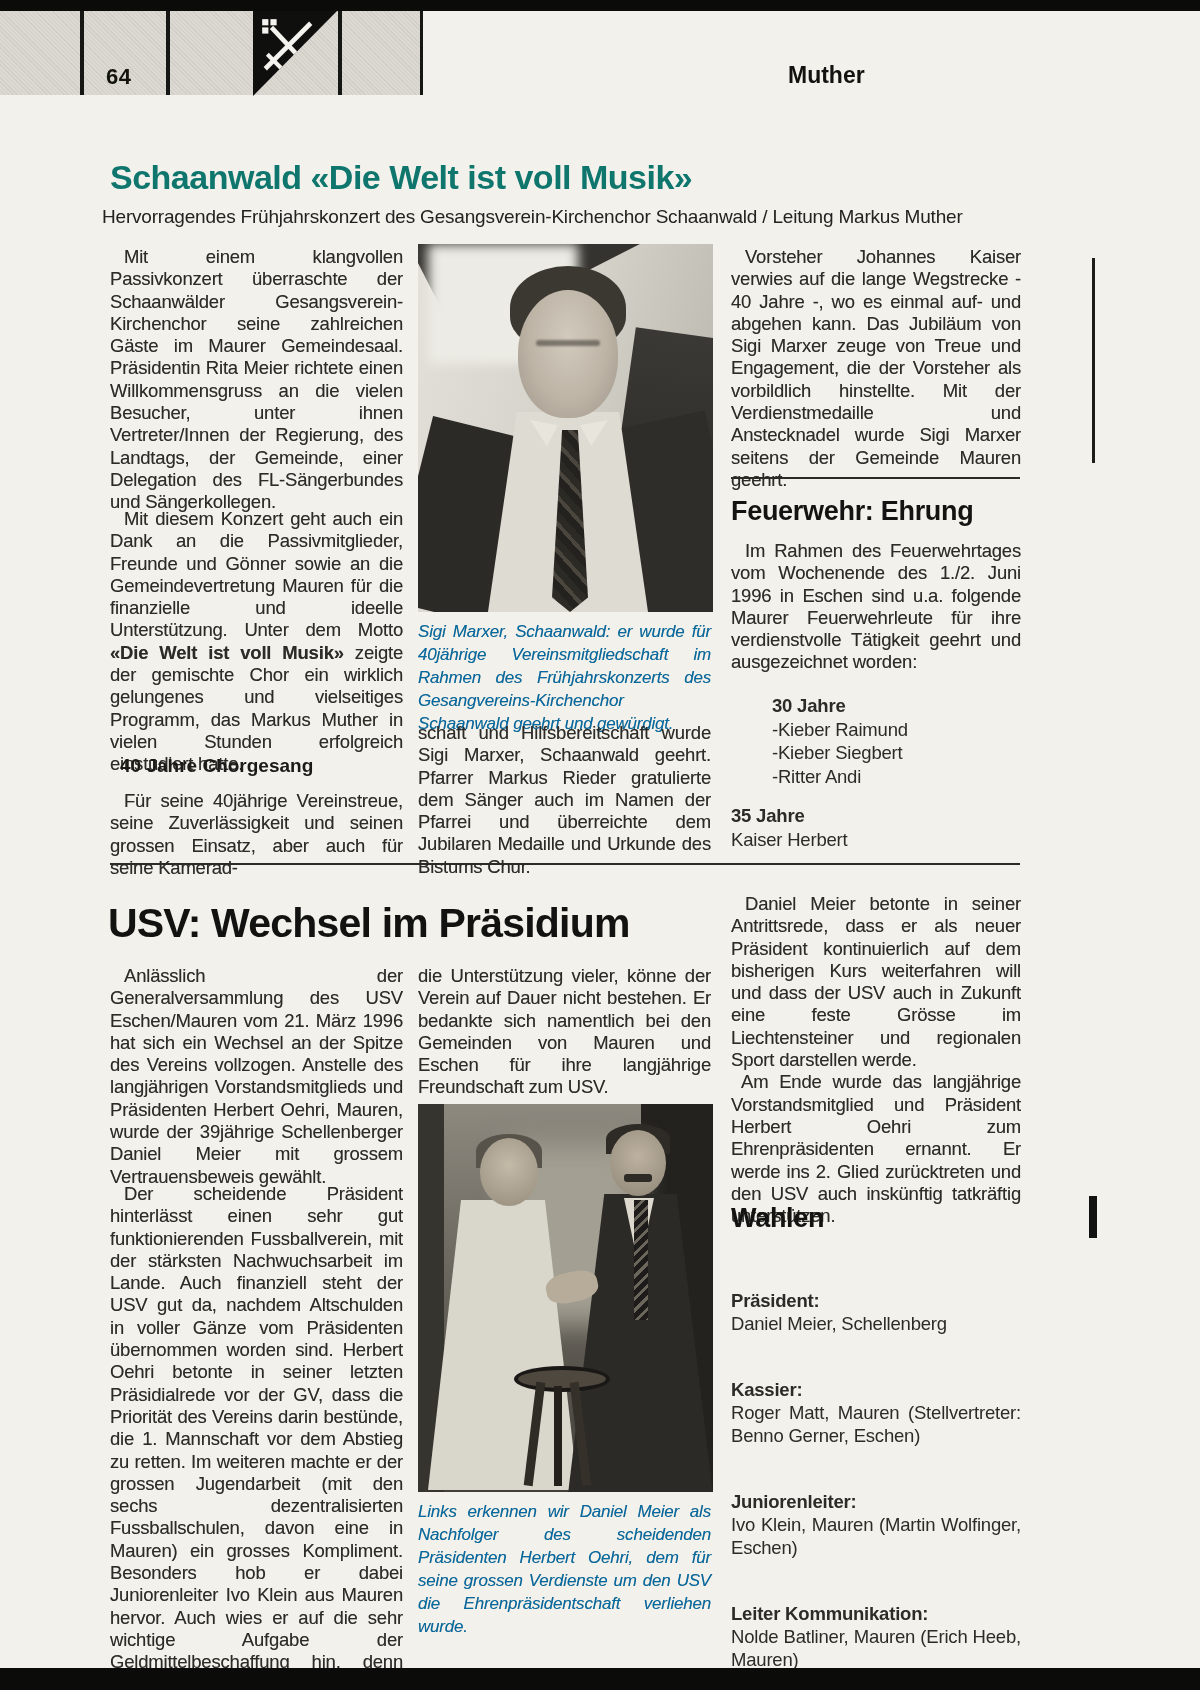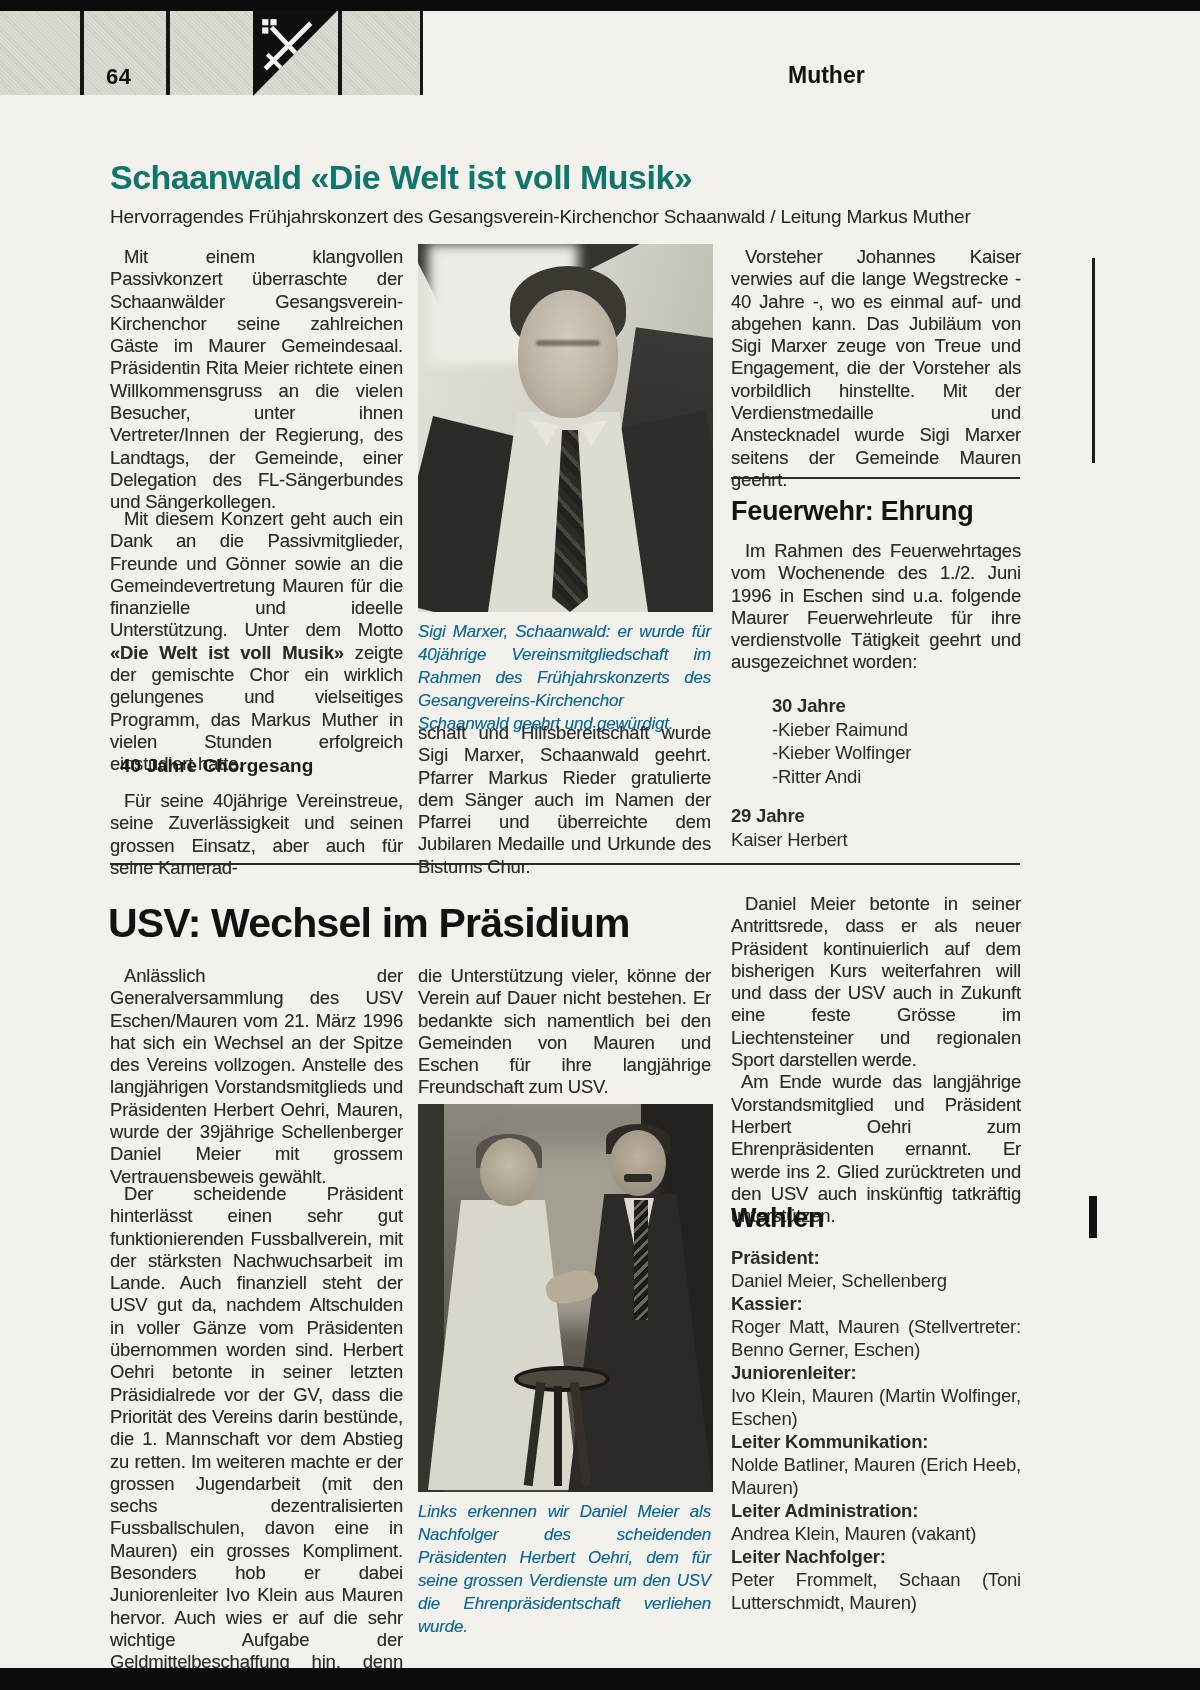--- a/index.html
+++ b/index.html
@@ -28,21 +28,21 @@
   .cap{font-size:17px;line-height:23px;font-style:italic;text-align:justify;color:#0369a1;
     letter-spacing:-0.2px;text-shadow:0 0 .4px rgba(30,30,28,.35);}
   .h-main{font-size:34px;font-weight:bold;color:#0f766e;letter-spacing:-0.5px;}
   .h-sub{font-size:19px;color:#232220;letter-spacing:-0.2px;}
   .h-sec{font-size:27px;font-weight:bold;color:#131311;letter-spacing:-0.3px;}
   .h-usv{font-size:41px;font-weight:bold;color:#121210;letter-spacing:-0.8px;}
   .h-small{font-size:19px;font-weight:bold;color:#1a1a18;}
   .rule{background:#2a2a27;height:2px;}
   .fw-line{font-size:18.5px;line-height:23.5px;letter-spacing:-0.2px;}
   .bold{font-weight:bold;}
-  .w-role{font-size:18.5px;line-height:23px;font-weight:bold;letter-spacing:-0.2px;}
+  .w-role{font-size:18.5px;line-height:23px;font-weight:bold;letter-spacing:-0.2px;margin-top:43px;}
   .w-name{font-size:18.5px;line-height:23px;text-align:justify;letter-spacing:-0.2px;}
   
   .photo{overflow:hidden;background:#cfccc4;}
   .photo *{position:absolute;}
   
   .p1-base{inset:0;background:linear-gradient(105deg,#e3e1da 0%,#d6d3cb 45%,#b5b2a9 100%);}
   .p1-band{left:-30px;top:-40px;width:420px;height:150px;background:#34332f;transform:rotate(-27deg);transform-origin:left top;}
   .p1-band2{right:-20px;top:90px;width:120px;height:320px;background:linear-gradient(#3a3935,#22211e);transform:rotate(8deg);}
   .p1-light{left:10px;top:0;width:150px;height:120px;background:#ecebe5;filter:blur(6px);}
   .p1-hair{left:92px;top:22px;width:116px;height:84px;background:#3b3832;border-radius:50% 50% 40% 40%;}
@@ -106,21 +106,21 @@
       <line x1="14" y1="12" x2="43" y2="43" stroke="#f4f3ee" stroke-width="4.5"></line>
       <circle cx="46" cy="47" r="7" stroke="#f4f3ee" stroke-width="4" fill="none"></circle>
       <rect x="5" y="4" width="6" height="6" fill="#f4f3ee"></rect>
       <rect x="13" y="4" width="6" height="6" fill="#f4f3ee"></rect>
       <rect x="5" y="12" width="6" height="6" fill="#f4f3ee"></rect>
     </svg>
   </div>
   <div class="abs section-title">Muther</div>
 
   <div class="abs h-main" style="left:110px;top:158px;">Schaanwald «Die Welt ist voll Musik»</div>
-  <div class="abs h-sub" style="left:110px;top:206px;width:920px;">Hervorragendes Frühjahrskonzert des Gesangsverein-Kirchenchor Schaanwald / Leitung Markus Muther</div>
+  <div class="abs h-sub" style="left:102px;top:206px;width:920px;">Hervorragendes Frühjahrskonzert des Gesangsverein-Kirchenchor Schaanwald / Leitung Markus Muther</div>
 
   <div class="abs body-txt ind" style="left:110px;top:246px;width:293px;">Mit einem klangvollen Passivkonzert überraschte der Schaanwälder Gesangsverein-Kirchenchor seine zahlreichen Gäste im Maurer Gemeindesaal. Präsidentin Rita Meier richtete einen Willkommensgruss an die vielen Besucher, unter ihnen Vertreter/Innen der Regierung, des Landtags, der Gemeinde, einer Delegation des FL-Sängerbundes und Sängerkollegen.</div>
   <p class="abs body-txt ind" style="left:110px;top:508px;width:293px;margin:0;"><span>Mit diesem Konzert geht auch ein Dank an die Passivmitglieder, Freunde und Gönner sowie an die Gemeindevertretung Mauren für die finanzielle und ideelle Unterstützung. Unter dem Motto </span><span class="bold">«Die Welt ist voll Musik»</span><span> zeigte der gemischte Chor ein wirklich gelungenes und vielseitiges Programm, das Markus Muther in vielen Stunden erfolgreich einstudiert hatte.</span></p>
   <div class="abs h-small" style="left:120px;top:755px;">40 Jahre Chorgesang</div>
   <div class="abs body-txt ind" style="left:110px;top:790px;width:293px;">Für seine 40jährige Vereinstreue, seine Zuverlässigkeit und seinen grossen Einsatz, aber auch für seine Kamerad-</div>
 
   <div class="abs photo" style="left:418px;top:244px;width:295px;height:368px;">
     <div class="p1-base"></div>
     <div class="p1-band"></div>
     <div class="p1-light"></div>
@@ -139,25 +139,25 @@
   <div class="abs body-txt" style="left:418px;top:722px;width:293px;">schaft und Hilfsbereitschaft wurde Sigi Marxer, Schaanwald geehrt. Pfarrer Markus Rieder gratulierte dem Sänger auch im Namen der Pfarrei und überreichte dem Jubilaren Medaille und Urkunde des Bistums Chur.</div>
 
   <div class="abs body-txt ind" style="left:731px;top:246px;width:290px;">Vorsteher Johannes Kaiser verwies auf die lange Wegstrecke - 40 Jahre -, wo es einmal auf- und abgehen kann. Das Jubiläum von Sigi Marxer zeuge von Treue und Engagement, die der Vorsteher als vorbildlich hinstellte. Mit der Verdienstmedaille und Anstecknadel wurde Sigi Marxer seitens der Gemeinde Mauren geehrt.</div>
 
   <div class="abs rule" style="left:731px;top:477px;width:289px;"></div>
   <div class="abs h-sec" style="left:731px;top:496px;">Feuerwehr: Ehrung</div>
   <div class="abs body-txt ind" style="left:731px;top:540px;width:290px;">Im Rahmen des Feuerwehrtages vom Wochenende des 1./2. Juni 1996 in Eschen sind u.a. folgende Maurer Feuerwehrleute für ihre verdienstvolle Tätigkeit geehrt und ausgezeichnet worden:</div>
   <div class="abs" style="left:731px;top:694px;width:290px;margin-left:41px;">
     <div class="fw-line bold">30 Jahre</div>
     <div class="fw-line">-Kieber Raimund</div>
-    <div class="fw-line">-Kieber Wolfinger</div>
+    <div class="fw-line">-Kieber Siegbert</div>
     <div class="fw-line">-Ritter Andi</div>
   </div>
   <div class="abs" style="left:731px;top:804px;width:290px;">
-    <div class="fw-line bold">29 Jahre</div>
+    <div class="fw-line bold">35 Jahre</div>
     <div class="fw-line">Kaiser Herbert</div>
   </div>
 
   <div class="abs rule" style="left:110px;top:863px;width:910px;"></div>
   <div class="abs h-usv" style="left:108px;top:900px;">USV: Wechsel im Präsidium</div>
 
   <div class="abs body-txt ind" style="left:110px;top:965px;width:293px;">Anlässlich der Generalversammlung des USV Eschen/Mauren vom 21. März 1996 hat sich ein Wechsel an der Spitze des Vereins vollzogen. Anstelle des langjährigen Vorstandsmitglieds und Präsidenten Herbert Oehri, Mauren, wurde der 39jährige Schellenberger Daniel Meier mit grossem Vertrauensbeweis gewählt.</div>
   <div class="abs body-txt ind" style="left:110px;top:1183px;width:293px;">Der scheidende Präsident hinterlässt einen sehr gut funktionierenden Fussballverein, mit der stärksten Nachwuchsarbeit im Lande. Auch finanziell steht der USV gut da, nachdem Altschulden in voller Gänze vom Präsidenten übernommen worden sind. Herbert Oehri betonte in seiner letzten Präsidialrede vor der GV, dass die Priorität des Vereins darin bestünde, die 1. Mannschaft vor dem Abstieg zu retten. Im weiteren machte er der grossen Jugendarbeit (mit den sechs dezentralisierten Fussballschulen, davon eine in Mauren) ein grosses Kompliment. Besonders hob er dabei Juniorenleiter Ivo Klein aus Mauren hervor. Auch wies er auf die sehr wichtige Aufgabe der Geldmittelbeschaffung hin, denn ohne</div>
 
   <div class="abs body-txt" style="left:418px;top:965px;width:293px;">die Unterstützung vieler, könne der Verein auf Dauer nicht bestehen. Er bedankte sich namentlich bei den Gemeinden von Mauren und Eschen für ihre langjährige Freundschaft zum USV.</div>

